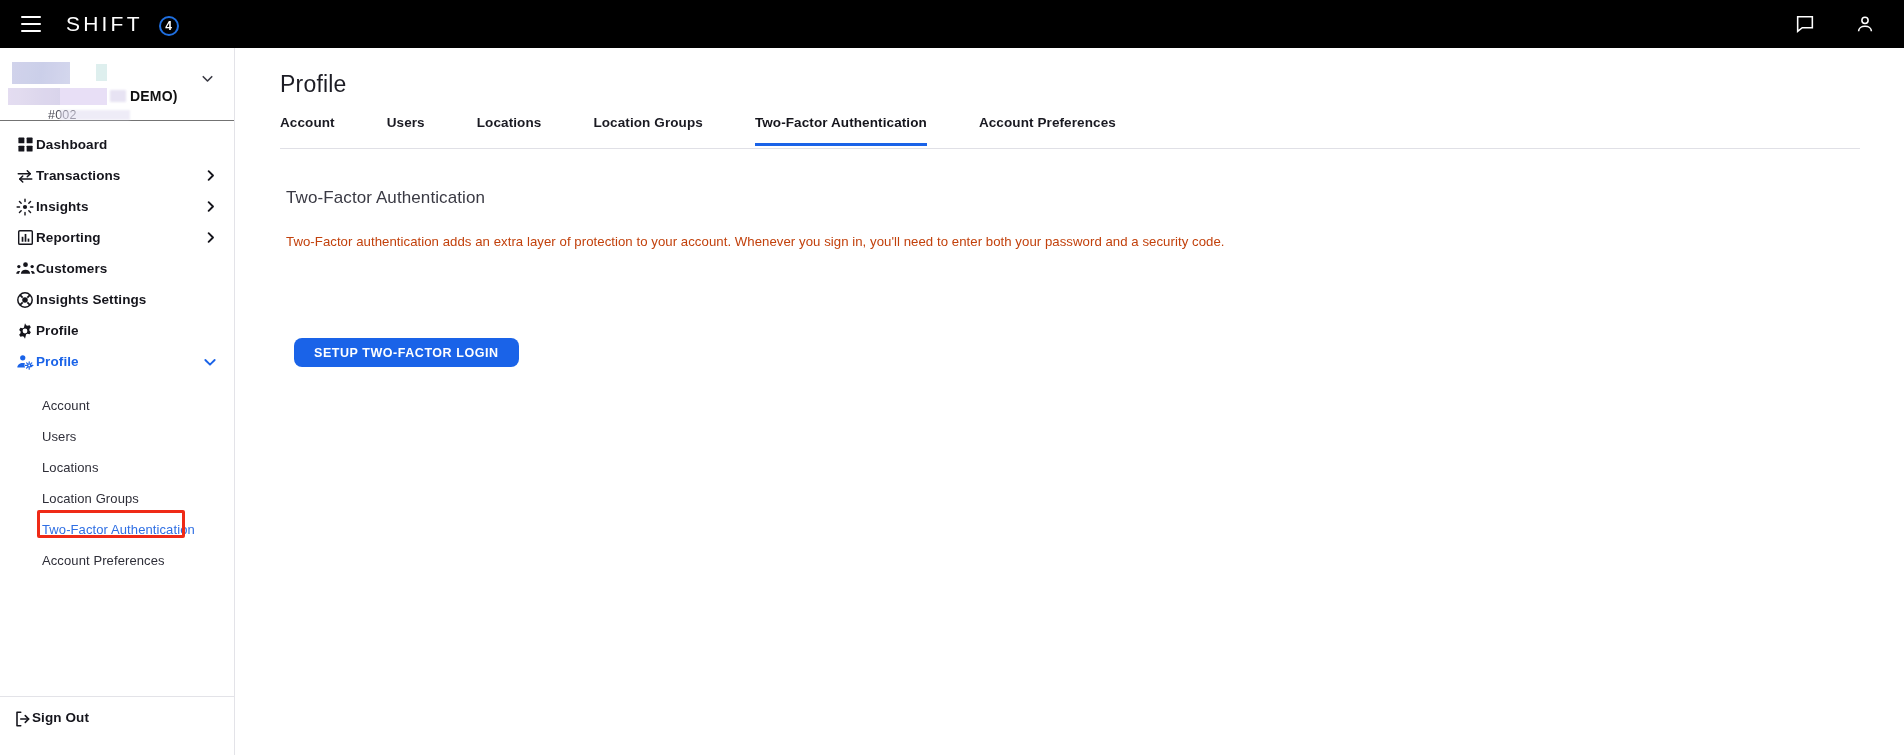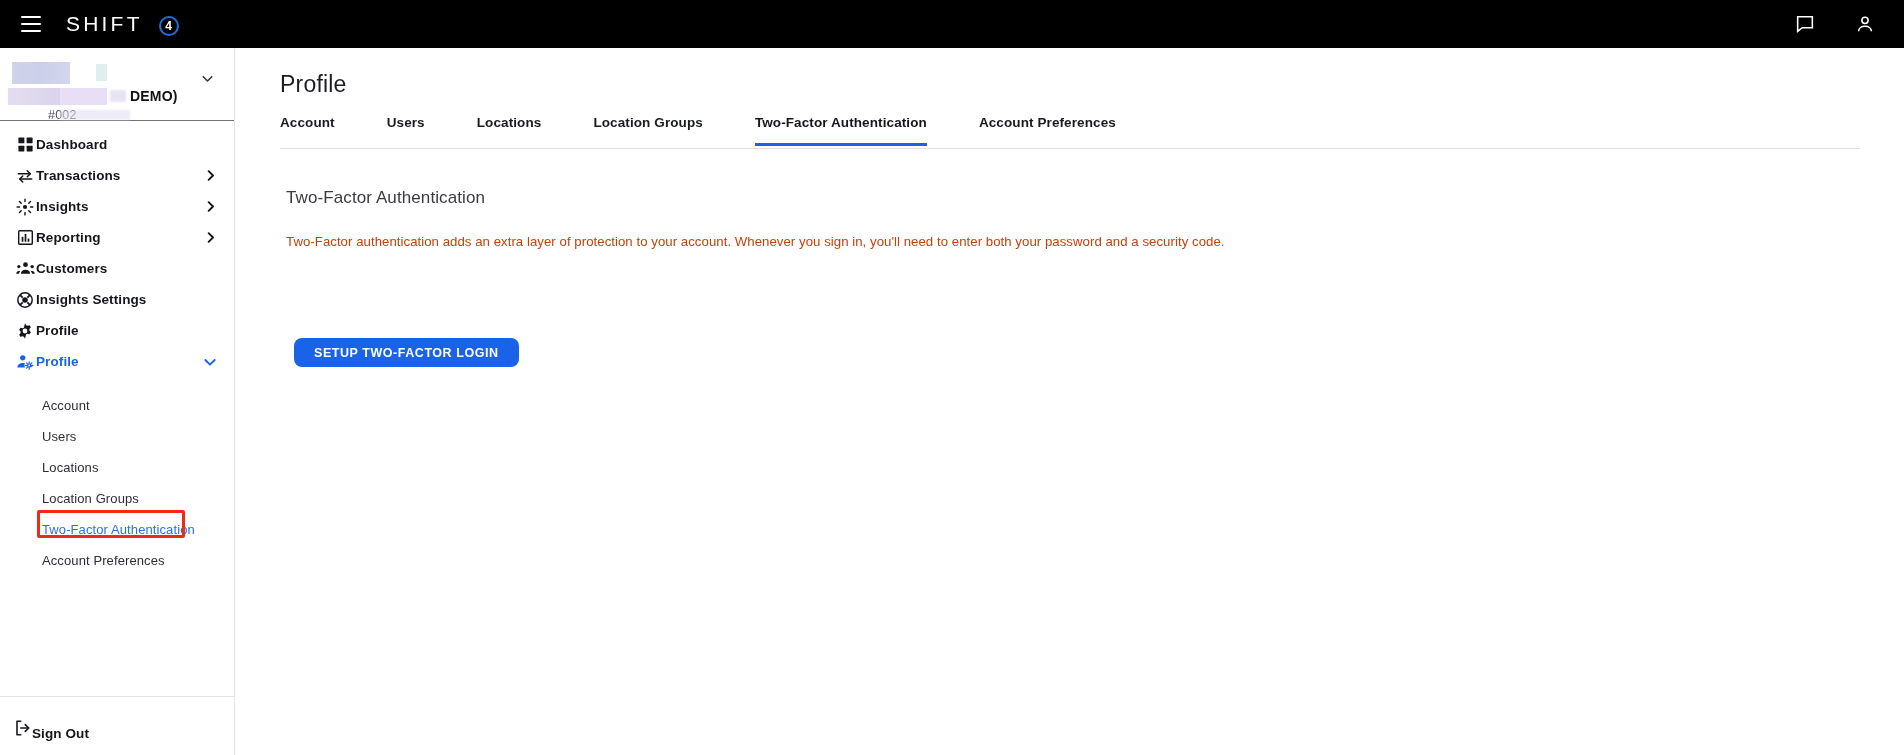--- a/index.html
+++ b/index.html
@@ -213,21 +213,21 @@
   .signout-sep {
     position: absolute;
     left: 0; bottom: 58px;
     width: 234px;
     border-top: 1px solid #e3e3e8;
   }
   .signout {
     position: absolute;
     left: 0; bottom: 14px;
     display: flex;
-    align-items: flex-end;
+    align-items: flex-start;
     padding: 0 16px 0 14px;
     height: 31px;
     cursor: pointer;
   }
 
   
   .main {
     position: absolute;
     top: 48px; left: 236px;
     width: 1668px;

